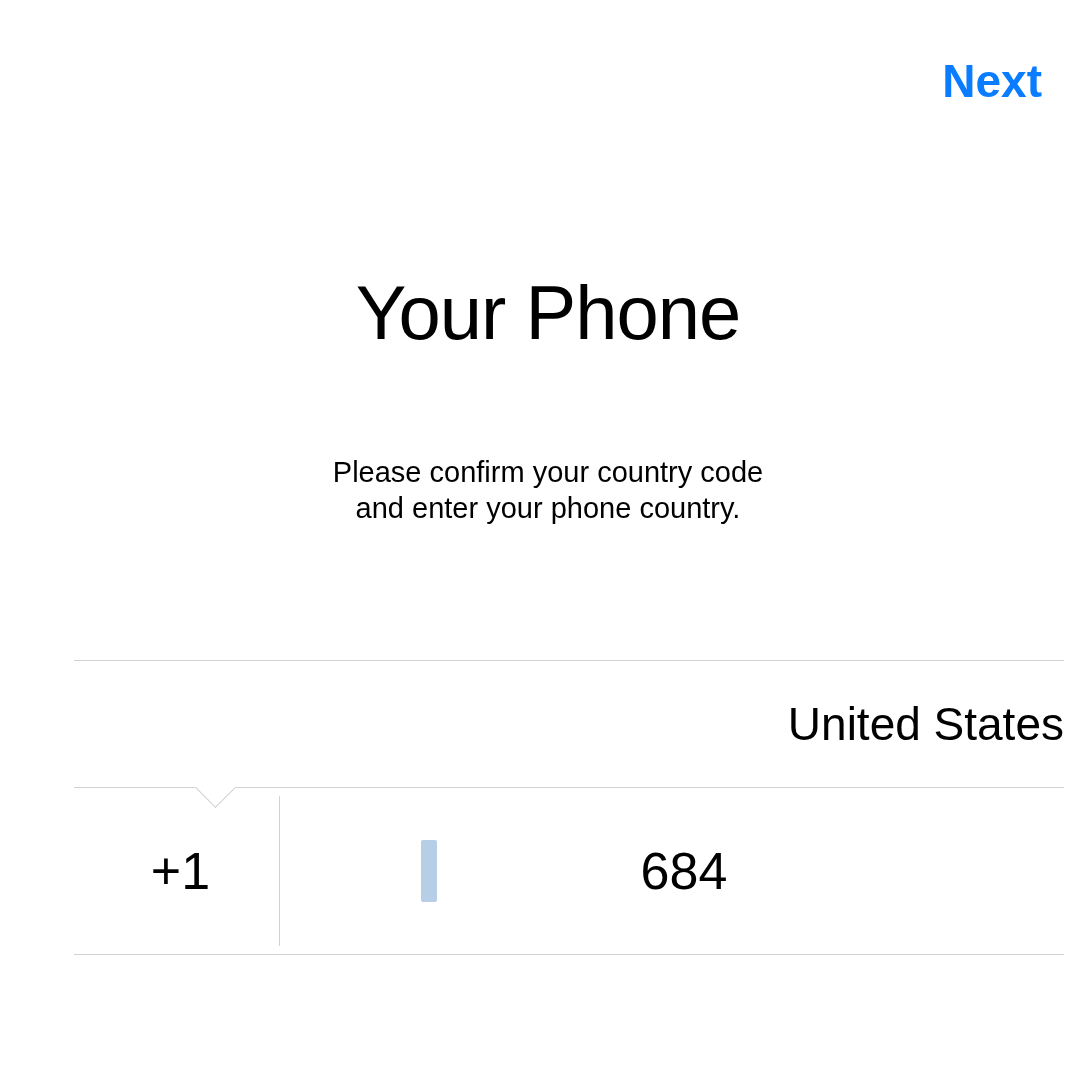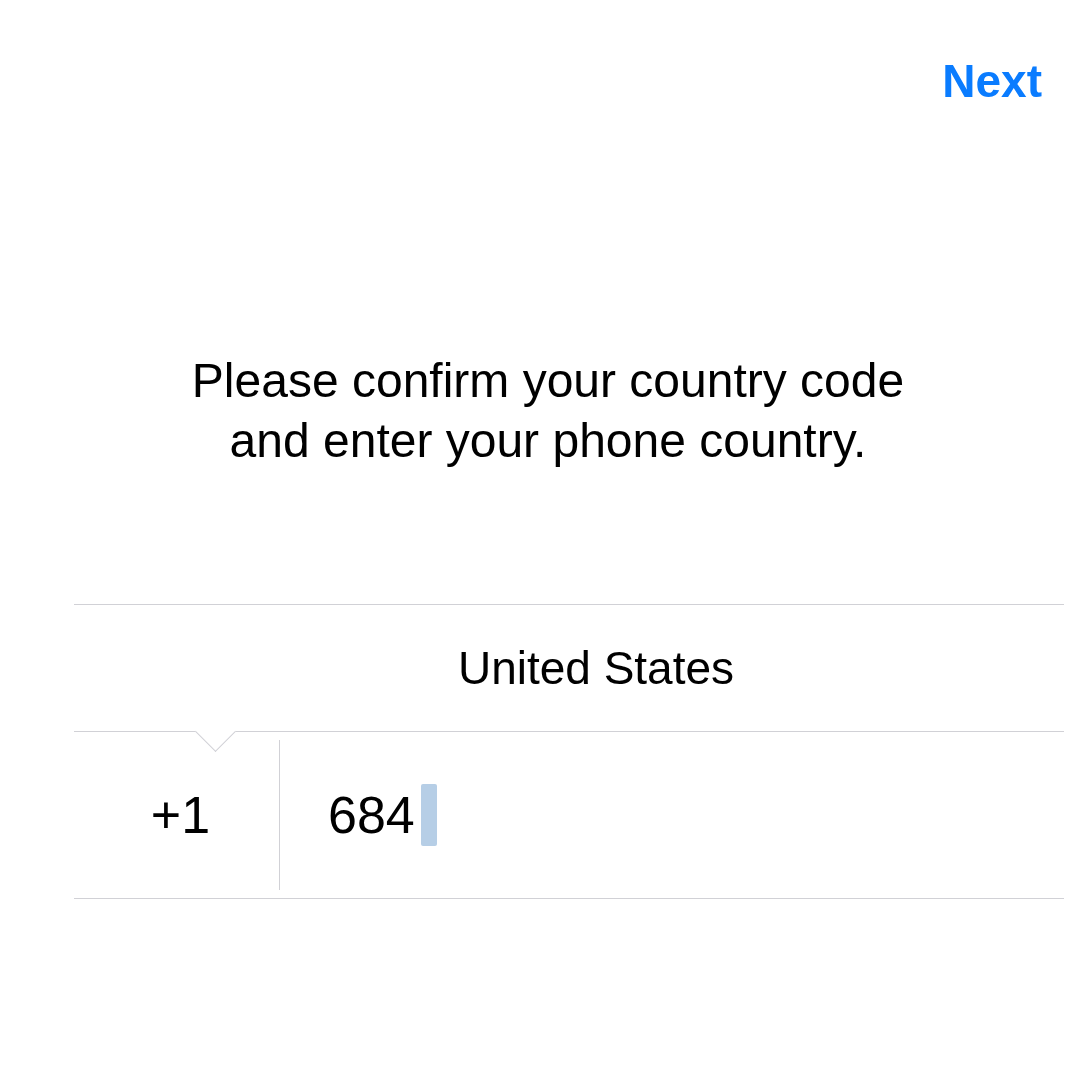--- a/index.html
+++ b/index.html
@@ -37,33 +37,33 @@
       padding-top: 135px;
     }
     .title {
       font-size: 76px;
       font-weight: 400;
       color: #000000;
       letter-spacing: -1px;
     }
     .subtitle {
       margin-top: 90px;
-      font-size: 48px;
+      font-size: 29px;
       font-weight: 400;
       color: #000000;
       line-height: 1.25;
       padding: 0 60px;
     }
     .form {
       margin-top: 125px;
     }
     .country-row {
       border-top: 1px solid #d1d1d6;
       padding: 36px 0 36px 54px;
-      text-align: center;
+      text-align: right;
       font-size: 46px;
       font-weight: 400;
       color: #000000;
       cursor: pointer;
       margin-left: 42px;
     }
     .phone-row {
       display: flex;
       border-top: 1px solid #d1d1d6;
       border-bottom: 1px solid #d1d1d6;
@@ -112,40 +112,42 @@
     .phone-input {
       border: none;
       outline: none;
       font-size: 52px;
       font-weight: 400;
       color: #000000;
       font-family: inherit;
       width: 100%;
       background: transparent;
       caret-color: #b6cee6;
+      text-align: center;
     }
     .caret {
       position: absolute;
       width: 5px;
       height: 62px;
       background: #b6cee6;
       border-radius: 2px;
       left: 141px;
       top: 50%;
       transform: translateY(-50%);
     }
   </style>
 </head>
 <body>
 
 <div class="header">
   <button class="next-btn">Next</button>
 </div>
 
 <div class="content">
+  <h1 class="title">Your Phone</h1>
   <p class="subtitle">
     <span>Please confirm your country code</span><br>
     <span>and enter your phone country.</span>
   </p>
 
   <div class="form">
     <div class="country-row">United States</div>
     <div class="phone-row">
       <div class="notch"></div>
       <div class="code-cell">+1</div>

